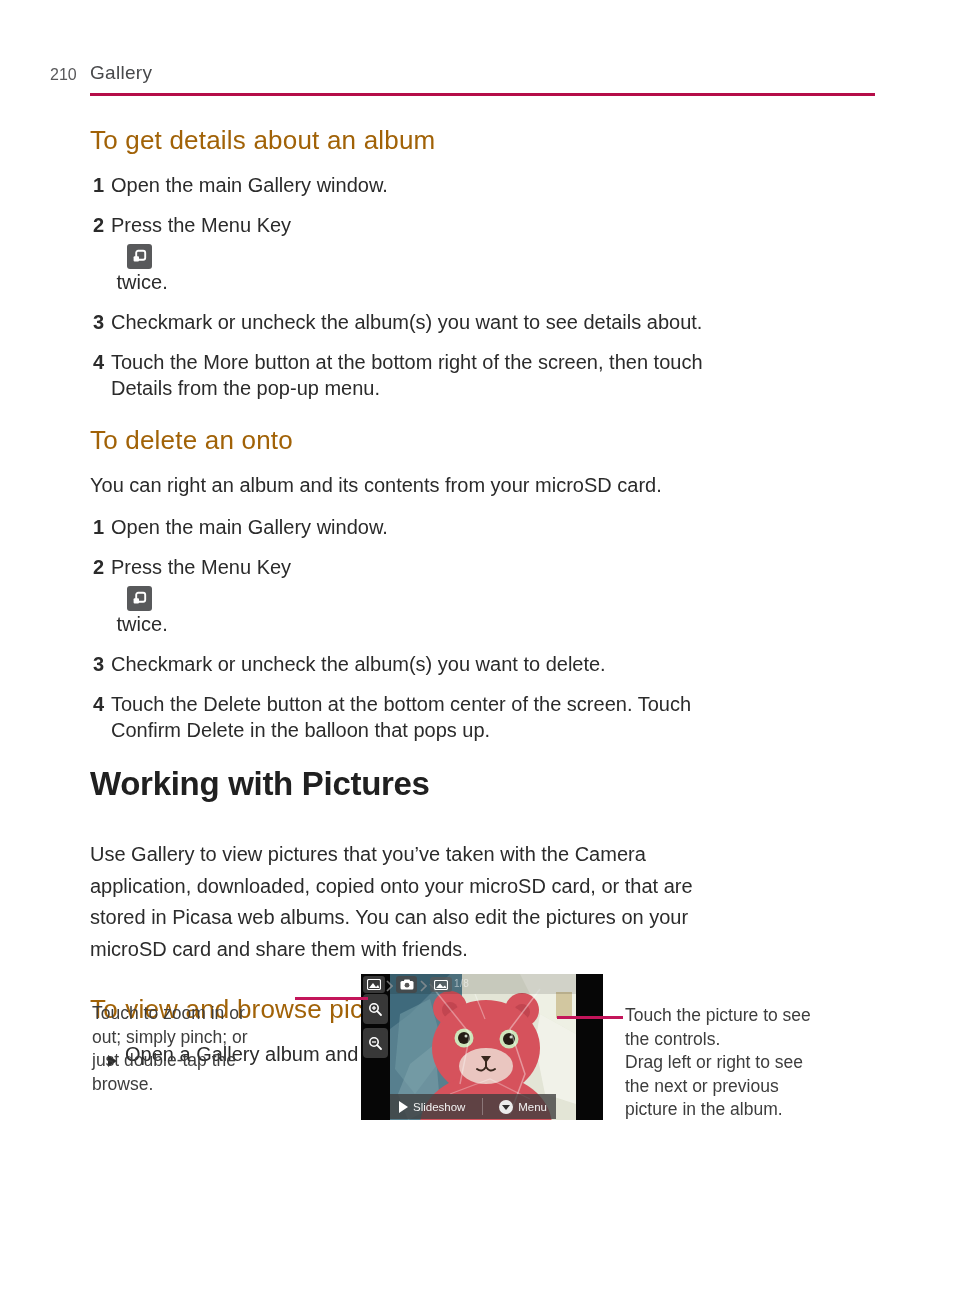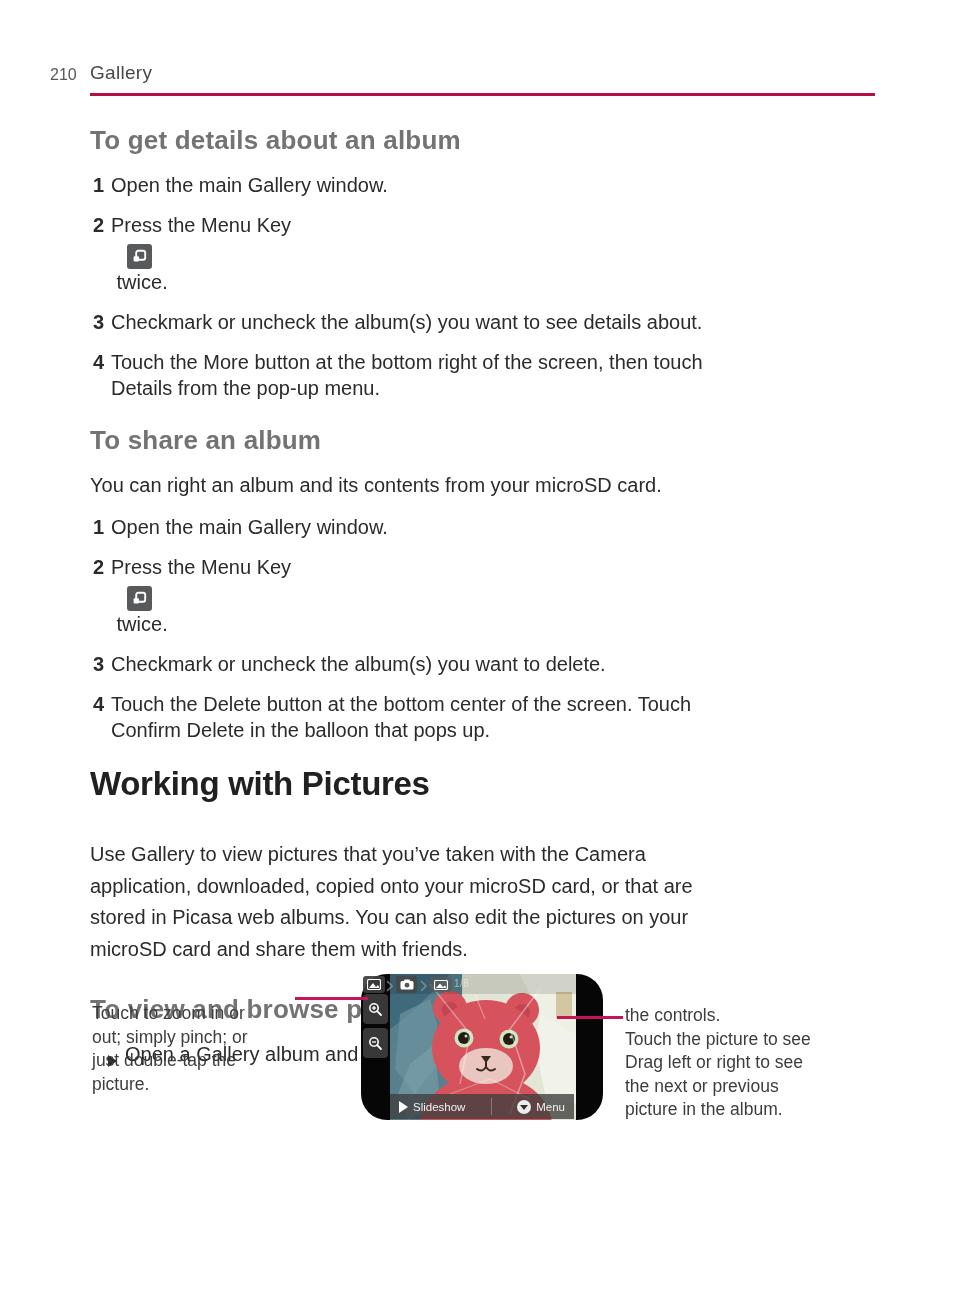--- a/index.html
+++ b/index.html
@@ -8,21 +8,21 @@
     position:relative; width:954px; height:1291px; background:#ffffff;
     font-family:"Liberation Sans", sans-serif; color:#2b2b2b; overflow:hidden;
   }
   .pagenum {
     position:absolute; left:50px; top:66px; font-size:16px; color:#58585a;
   }
   .content { padding:62px 79px 0 90px; }
   .chapter { font-size:19px; color:#48494b; letter-spacing:0.3px; }
   .rule { border:none; border-top:3px solid #b50d48; margin-top:9px; }
   h2.sub {
-    color:#737373; font-size:26px; font-weight:bold; letter-spacing:0.2px;
+    color:#a16207; font-size:26px; font-weight:normal; letter-spacing:0.2px;
     margin-top:29px; margin-bottom:16px;
   }
   h2.sub2 { margin-top:24px; }
   h1.main {
     color:#202020; font-size:33px; font-weight:bold; letter-spacing:-0.3px;
     margin-top:22px; margin-bottom:36px;
   }
   .steps { list-style:none; }
   .steps li { display:flex; margin-bottom:14px; font-size:20px; line-height:26px; }
   .step-num { font-weight:bold; min-width:14px; margin-right:7px; text-align:right; flex:none; }
@@ -40,39 +40,39 @@
   }
   .bullet { display:flex; align-items:flex-start; margin-top:16px; font-size:20px; line-height:26px; }
   .bullet .tri { flex:none; margin:6px 8px 0 18px; }
   
   .figure { position:absolute; left:0; top:974px; width:954px; height:230px; }
   .callout {
     position:absolute; font-size:17.5px; line-height:23.5px; color:#3d3d3d;
   }
   .callout-line { position:absolute; height:3px; background:#c3155a; z-index:5; }
   .phone {
-    position:absolute; left:361px; top:0; width:242px; height:146px; background:#060606;border-radius:26px;
+    position:absolute; left:361px; top:0; width:242px; height:146px; background:#060606;
   }
   .photo { position:absolute; left:29px; top:0; width:186px; height:146px; overflow:hidden; }
   .chipbtn {
     position:absolute; display:flex; align-items:center; justify-content:center;
     background:rgba(62,62,62,0.92); border-radius:3px; z-index:4;
   }
   .chev { position:absolute; z-index:4; opacity:0.7; }
   .counter {
     position:absolute; left:93px; top:4px; z-index:4; font-size:10px;
     color:rgba(255,255,255,0.5); letter-spacing:0.5px;
   }
   .zoombtn {
     position:absolute; left:2px; width:25px; height:30px;
     background:rgba(64,64,64,0.88); border-radius:4px; z-index:4;
     display:flex; align-items:center; justify-content:center;
   }
   .bottombar {
-    position:absolute; left:29px; bottom:1px; width:184px; height:25px;
+    position:absolute; left:29px; bottom:1px; width:166px; height:25px;
     background:rgba(62,62,62,0.78); z-index:4; display:flex; align-items:center;
     color:#f2f2f2; font-size:11.5px;
   }
   .bottombar .grp { display:flex; align-items:center; gap:5px; }
   .bottombar .divider { width:1px; height:17px; background:rgba(255,255,255,0.28); margin:0 auto; }
   .playtri {
     width:0; height:0; border-left:9px solid #ffffff;
     border-top:6px solid transparent; border-bottom:6px solid transparent;
   }
   .menucirc {
@@ -116,21 +116,21 @@
           <span class="step-num">3</span>
           <span class="step-body">Checkmark or uncheck the album(s) you want to see details about.</span>
         </li>
         <li>
           <span class="step-num">4</span>
           <span class="step-body">Touch the <b>More</b> button at the bottom right of the screen, then touch
 <b>Details</b> from the pop-up menu.</span>
         </li>
       </ol>
 
-    <h2 class="sub sub2">To share an album</h2>
+    <h2 class="sub sub2">To delete an onto</h2>
     <p class="intro">You can right an album and its contents from your microSD card.</p>
     <ol class="steps">
         <li>
           <span class="step-num">1</span>
           <span class="step-body">Open the main Gallery window.</span>
         </li>
         <li>
           <span class="step-num">2</span>
           <span class="step-body">Press the <b>Menu Key</b>
   <span class="mkey">
@@ -168,21 +168,21 @@
       <span>Open a Gallery album and touch a picture.</span>
     </div>
   </div>
 
   <div class="figure">
 
     <div class="callout" style="left:92px; top:12px; width:210px;margin-top:16px;">
         <div>Touch to zoom in or</div>
         <div>out; simply pinch; or</div>
         <div>just double-tap the</div>
-        <div>picture.</div>
+        <div>browse.</div>
       </div>
 
     <div class="callout-line" style="left:295px; top:23px; width:73px;"></div>
 
     <div class="phone">
 
       <div class="photo">
         <svg width="186" height="146" viewBox="0 0 186 146">
           <rect x="0" y="0" width="186" height="146" fill="#e3e5d6"></rect>
           <rect x="0" y="0" width="72" height="146" fill="#577f8e"></rect>
@@ -275,21 +275,21 @@
               <span class="dtri"></span>
             </span>
           <span>Menu</span>
         </div>
       </div>
     </div>
 
     <div class="callout-line" style="left:557px; top:42px; width:66px;"></div>
 
     <div class="callout" style="left:625px; top:30px; width:240px;">
+        <div>Touch the picture to see</div>
         <div>the controls.</div>
-        <div>Touch the picture to see</div>
         <div>Drag left or right to see</div>
         <div>the next or previous</div>
         <div>picture in the album.</div>
       </div>
   </div>
 
 </div>
 
 </body></html>

